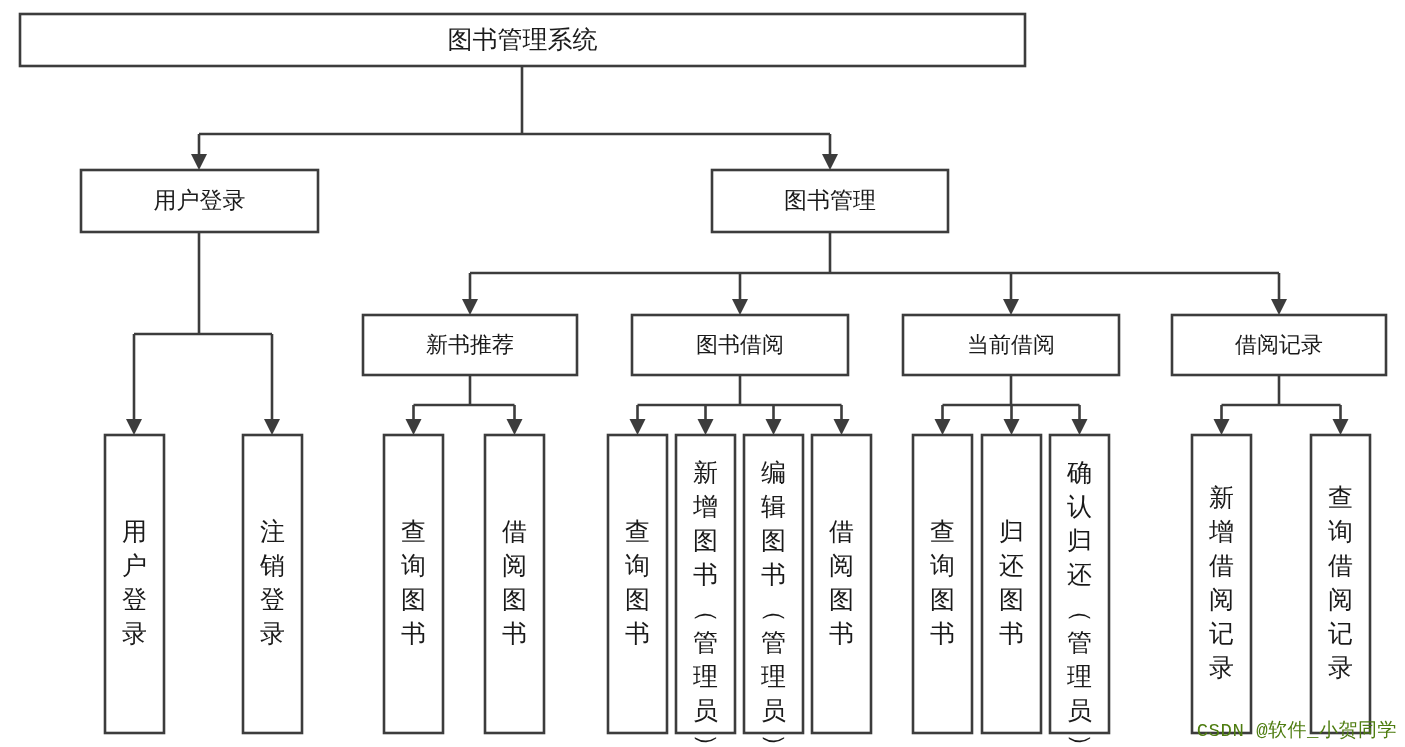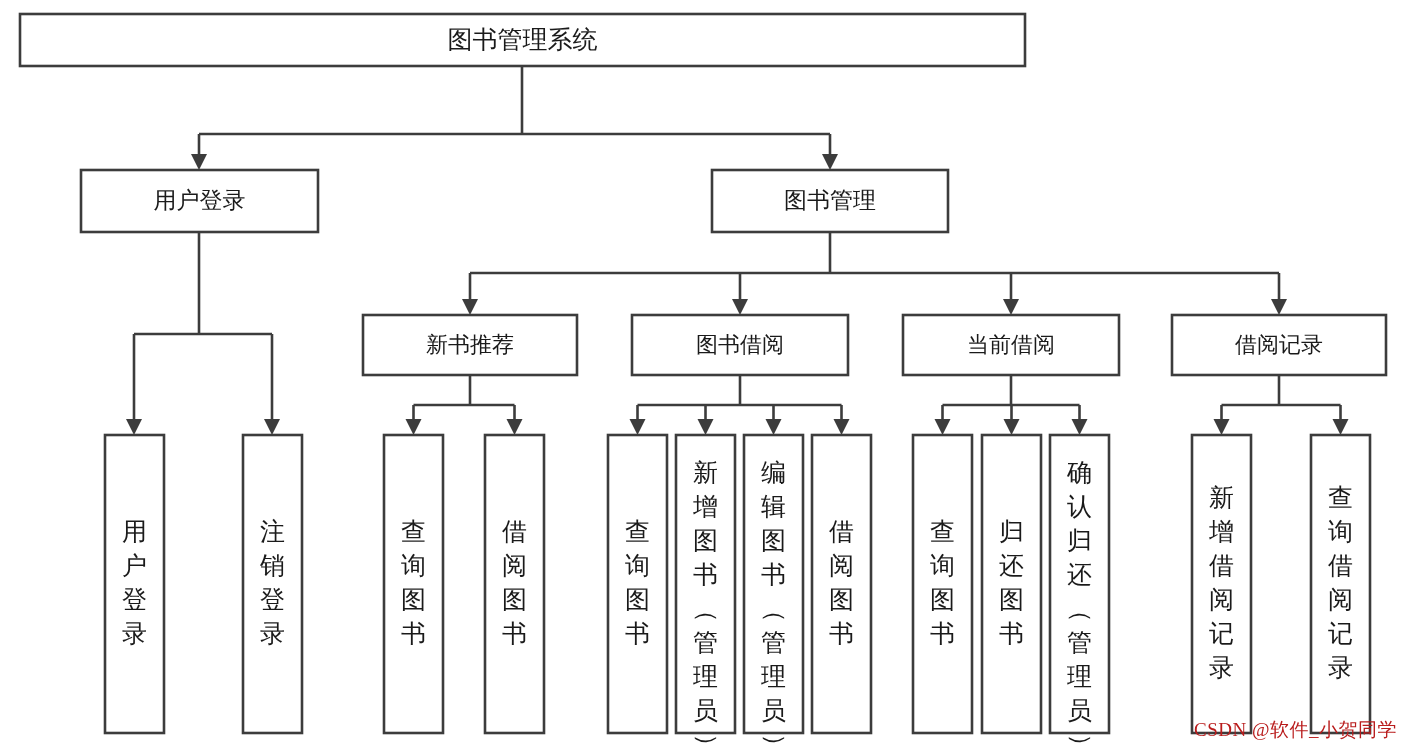--- a/index.html
+++ b/index.html
@@ -56,23 +56,23 @@
     stroke-linecap: butt;
   }
   .arrow-head {
     fill: #3c3c3c;
     stroke: none;
   }
   .watermark {
     position: absolute;
     right: 8px;
     bottom: 4px;
-    font-family: Liberation Serif, serif;
+    font-family: Liberation Mono, monospace;
     font-size: 19px;
-    color: #b91c1c;
+    color: #4d7c0f;
     white-space: nowrap;
     letter-spacing: 0.5px;
     pointer-events: none;
   }
 </style>
 </head>
 <body>
 
 <div id="diagram-root">
   <svg id="flow-svg" viewBox="0 0 1405 747" xmlns="http://www.w3.org/2000/svg">

